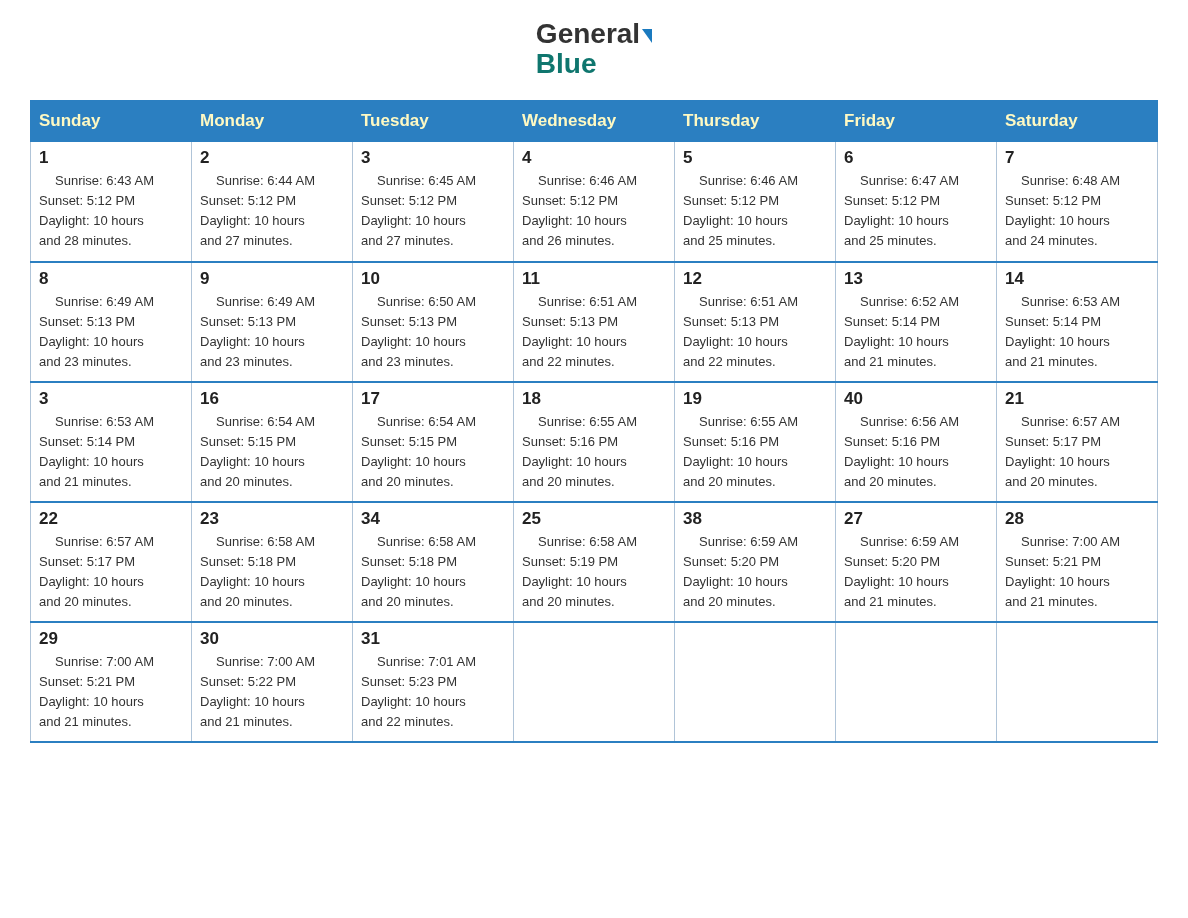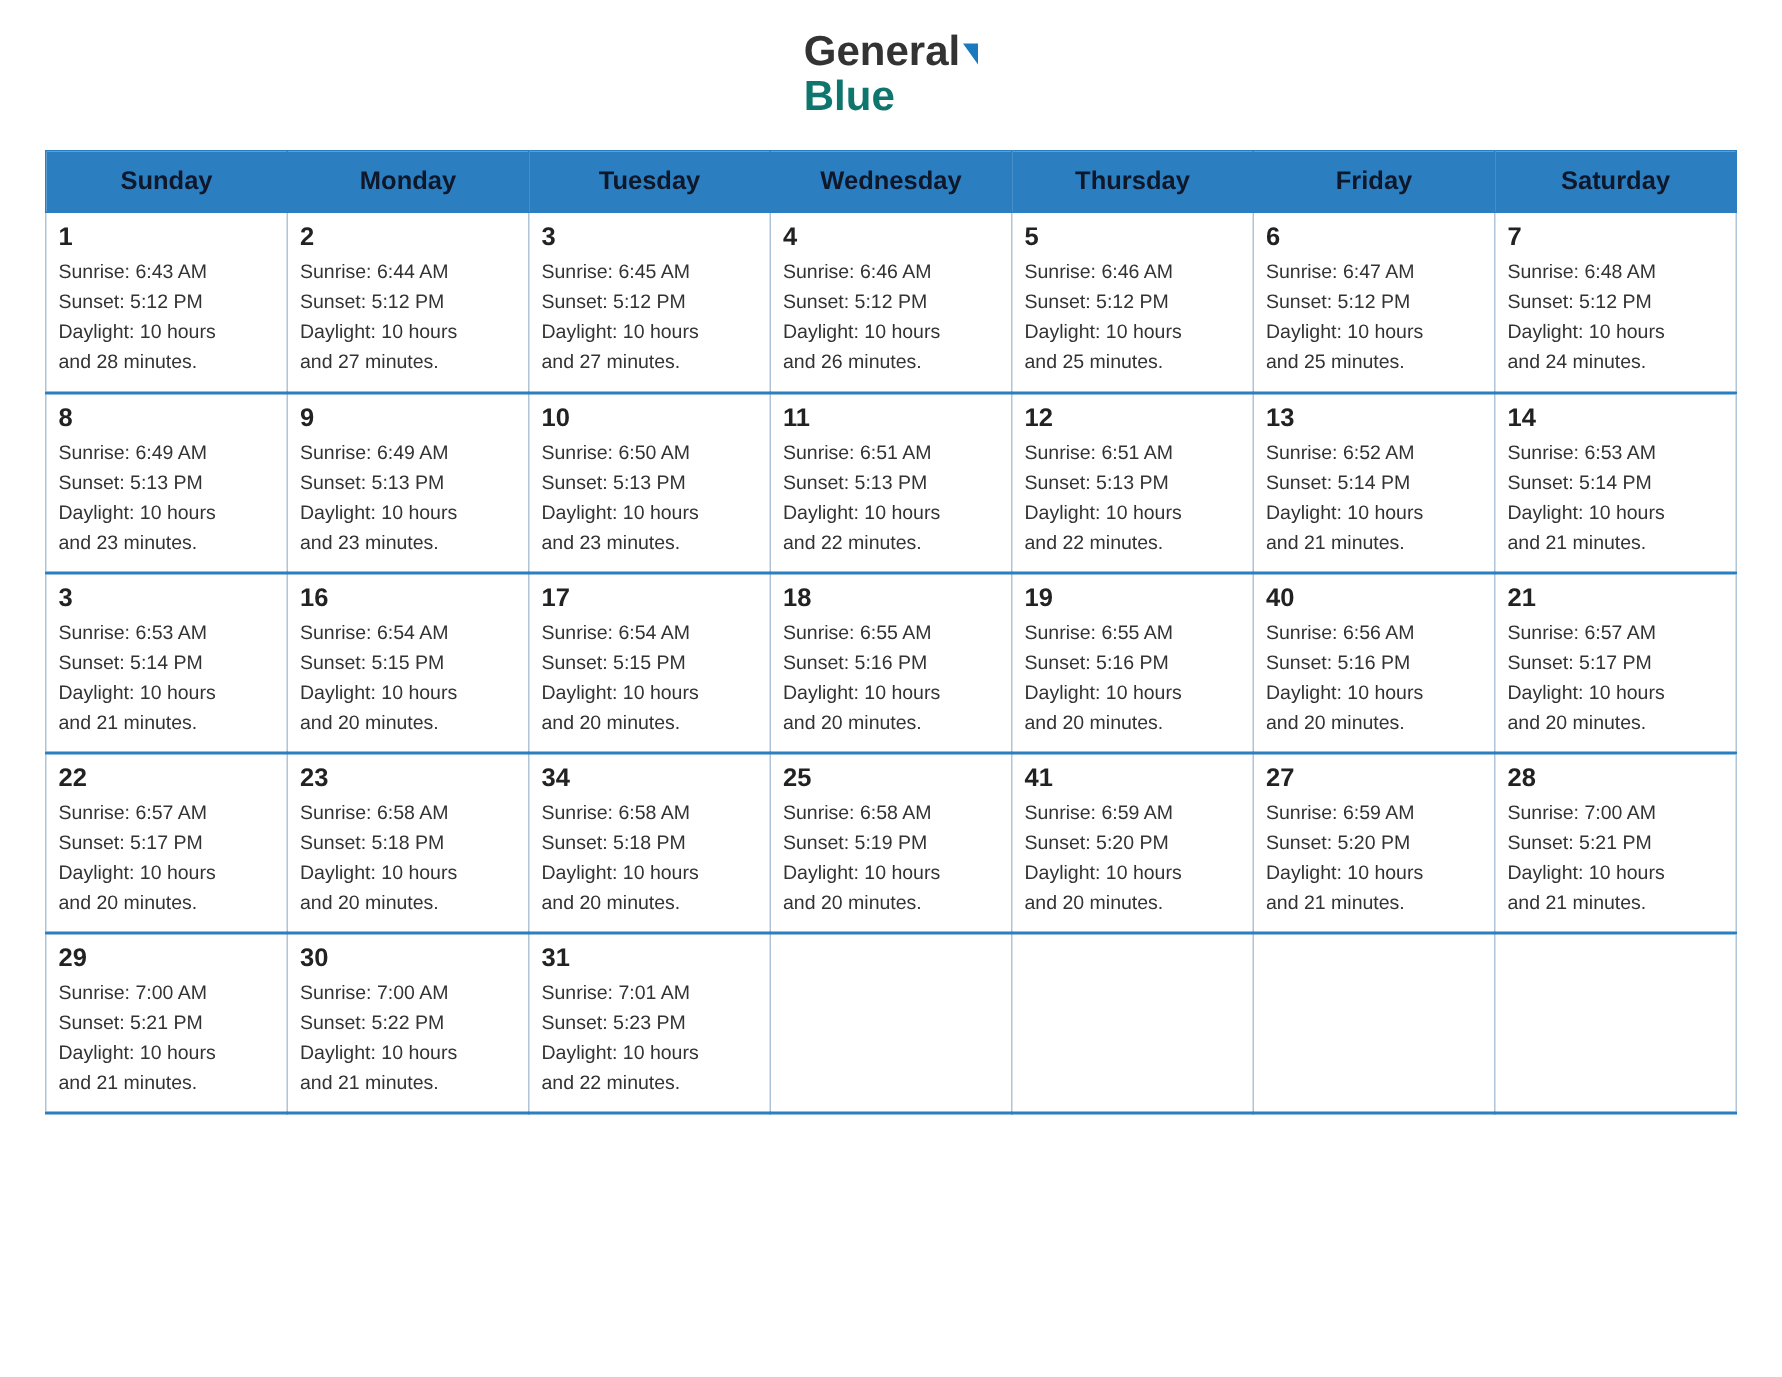--- a/index.html
+++ b/index.html
@@ -56,25 +56,25 @@
       color: #555;
       margin-top: 4px;
     }
     table {
       width: 100%;
       border-collapse: collapse;
       table-layout: fixed;
     }
     thead th {
       background-color: #2b7fc1;
-      color: #0f172a;
+      color: #fef9c3;
       font-size: 17px;
       font-weight: bold;
       padding: 10px 8px;
-      text-align: center;
+      text-align: left;
       border: 1px solid #2b7fc1;
     }
     tbody td {
       border: 1px solid #b0c4d8;
       vertical-align: top;
       padding: 6px 8px;
       font-size: 13.5px;
       color: #222;
       min-height: 100px;
       height: 120px;
@@ -86,20 +86,21 @@
       font-size: 17px;
       font-weight: bold;
       color: #222;
       display: block;
       margin-bottom: 3px;
     }
     .day-info {
       font-size: 13px;
       color: #333;
       line-height: 1.55;
+      margin-left: 16px;
     }
     .empty-cell {
       background: #fff;
     }
   </style>
 </head>
 <body>
 
 <div class="header">
   <div class="logo">
@@ -228,21 +229,21 @@
         </td>
         <td>
           <span class="day-number">34</span>
           <span class="day-info">Sunrise: 6:58 AM<br>Sunset: 5:18 PM<br>Daylight: 10 hours<br>and 20 minutes.</span>
         </td>
         <td>
           <span class="day-number">25</span>
           <span class="day-info">Sunrise: 6:58 AM<br>Sunset: 5:19 PM<br>Daylight: 10 hours<br>and 20 minutes.</span>
         </td>
         <td>
-          <span class="day-number">41</span>
+          <span class="day-number">38</span>
           <span class="day-info">Sunrise: 6:59 AM<br>Sunset: 5:20 PM<br>Daylight: 10 hours<br>and 20 minutes.</span>
         </td>
         <td>
           <span class="day-number">27</span>
           <span class="day-info">Sunrise: 6:59 AM<br>Sunset: 5:20 PM<br>Daylight: 10 hours<br>and 21 minutes.</span>
         </td>
         <td>
           <span class="day-number">28</span>
           <span class="day-info">Sunrise: 7:00 AM<br>Sunset: 5:21 PM<br>Daylight: 10 hours<br>and 21 minutes.</span>
         </td>

